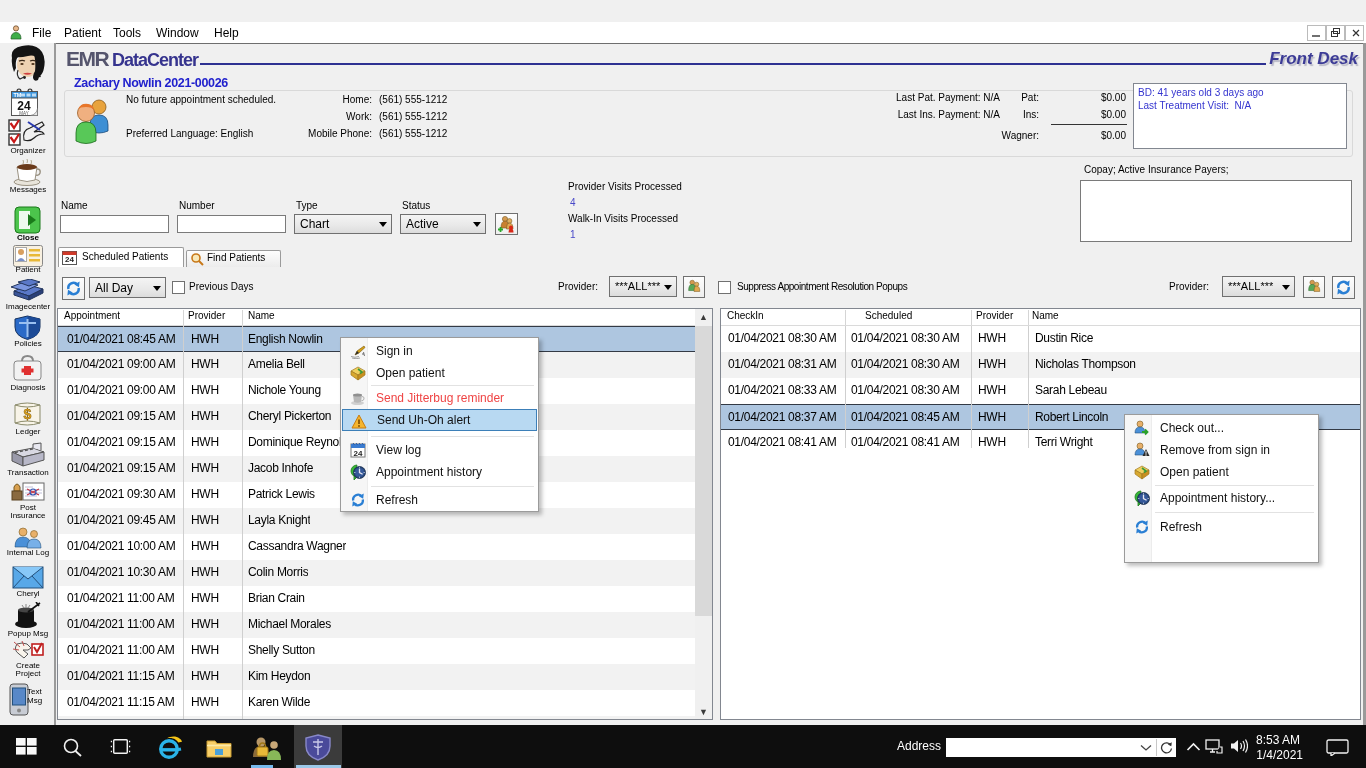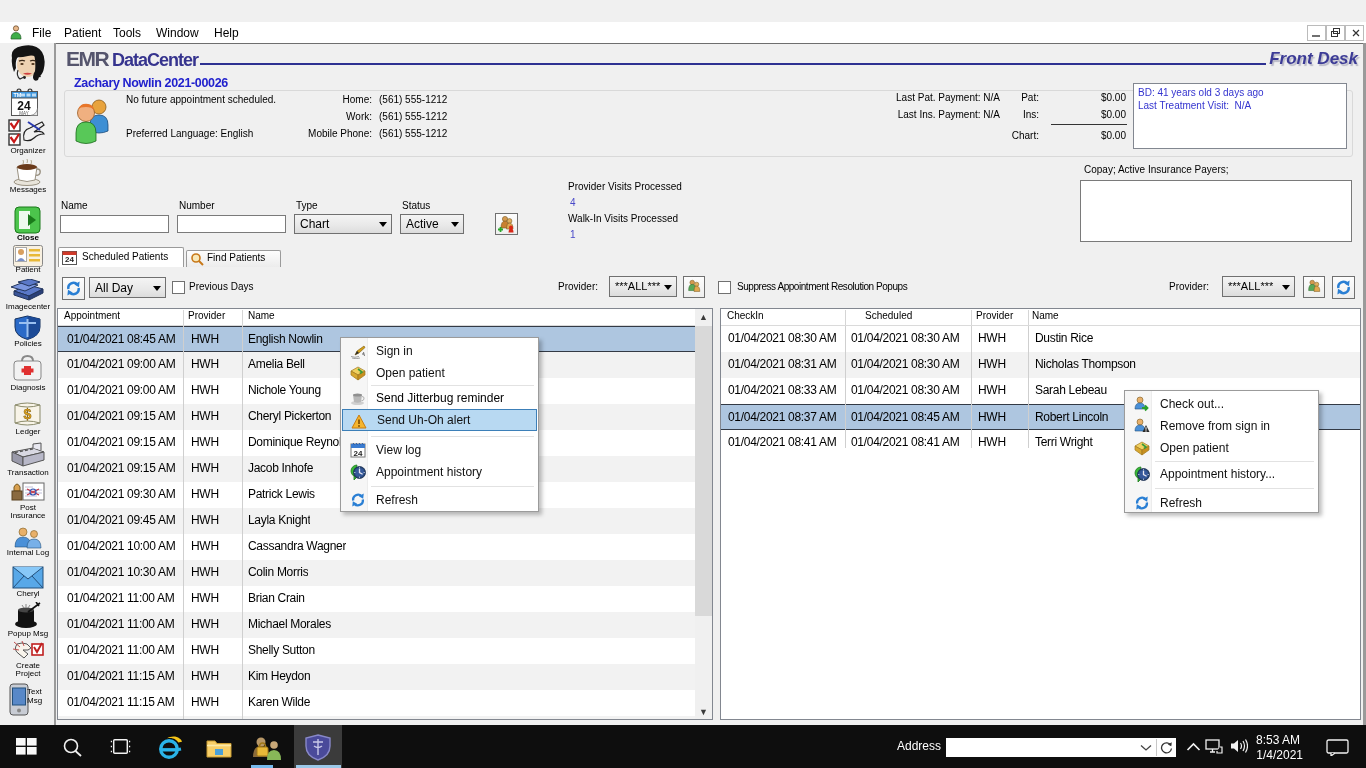--- a/index.html
+++ b/index.html
@@ -37,21 +37,21 @@
 .combo .carrow { position:absolute; right:4px; top:7px; width:0; height:0; border-left:4px solid transparent; border-right:4px solid transparent; border-top:5px solid #000; }
 .ibtn { position:absolute; border:1px solid #707070; background:linear-gradient(#fdfdfd,#eee); }
 .cb { position:absolute; width:13px; height:13px; background:#fff; border:1px solid #707070; }
 .lbl { position:absolute; font-size:10px; color:#000; white-space:nowrap; }
 
 
 .cmenu { position:absolute; background:#fff; border:1px solid #9b9b9b; box-shadow:3px 3px 4px rgba(0,0,0,0.25); }
 .cmenu::before { content:""; position:absolute; left:0; top:0; bottom:0; width:26px; background:#f6f6f6; border-right:1px solid #ececec; }
 .mi { position:absolute; left:1px; right:1px; height:22px; }
 .mi .mtext { position:absolute; left:34px; top:4px; font-size:12px; color:#111; white-space:nowrap; }
-.mi.dis .mtext { color:#000000;text-align:right; }
+.mi.dis .mtext { color:#ef4444;text-align:right; }
 .msep { position:absolute; left:30px; right:4px; height:1px; background:#e2e2e2; }
 .mhl { background:#b8d9f2; border:1px solid #3c7fb8; }
 .micon { position:absolute; left:8px; top:3px; width:16px; height:16px; }
 
 
 #taskbar { position:absolute; left:0; top:725px; width:1366px; height:43px; background:#0e0e0e; }
 .tklbl { position:absolute; color:#fff; font-size:12px; }
 </style>
 </head>
 <body>
@@ -104,21 +104,21 @@
   <div class="lbl" style="left:240px;top:111px;width:132px;text-align:right">Work:</div>
   <div class="lbl" style="left:240px;top:128px;width:132px;text-align:right">Mobile Phone:</div>
   <div class="lbl" style="left:379px;top:94px">(561) 555-1212</div>
   <div class="lbl" style="left:379px;top:111px">(561) 555-1212</div>
   <div class="lbl" style="left:379px;top:128px">(561) 555-1212</div>
 
   <div class="lbl" style="left:860px;top:92px;width:140px;text-align:right">Last Pat. Payment: N/A</div>
   <div class="lbl" style="left:860px;top:109px;width:140px;text-align:right">Last Ins. Payment: N/A</div>
   <div class="lbl" style="left:989px;top:92px;width:50px;text-align:right">Pat:</div>
   <div class="lbl" style="left:989px;top:109px;width:50px;text-align:right">Ins:</div>
-  <div class="lbl" style="left:989px;top:130px;width:50px;text-align:right">Chart:</div>
+  <div class="lbl" style="left:989px;top:130px;width:50px;text-align:right">Wagner:</div>
   <div class="lbl" style="left:1056px;top:92px;width:70px;text-align:right">$0.00</div>
   <div class="lbl" style="left:1056px;top:109px;width:70px;text-align:right">$0.00</div>
   <div class="lbl" style="left:1056px;top:130px;width:70px;text-align:right">$0.00</div>
   <div class="abs" style="left:1051px;top:124px;width:76px;height:1px;background:#333"></div>
 
   <div class="tbox" style="left:1133px;top:83px;width:214px;height:66px;border-color:#828790"></div>
   <div class="lbl" style="left:1138px;top:87px;color:#3434cf">BD: 41 years old 3 days ago</div>
   <div class="lbl" style="left:1138px;top:100px;color:#3434cf">Last Treatment Visit:&nbsp; N/A</div>
 
   <div class="lbl" style="left:1084px;top:164px">Copay; Active Insurance Payers;</div>
@@ -132,21 +132,21 @@
   <div class="lbl" style="left:61px;top:200px">Name</div>
   <div class="lbl" style="left:179px;top:200px">Number</div>
   <div class="lbl" style="left:296px;top:200px">Type</div>
   <div class="lbl" style="left:402px;top:200px">Status</div>
   <div class="tbox" style="left:60px;top:215px;width:109px;height:18px"></div>
   <div class="tbox" style="left:177px;top:215px;width:109px;height:18px"></div>
   <div class="combo" style="left:294px;top:214px;width:98px;height:20px">
       <span class="ctext">Chart</span>
       <span class="carrow"></span>
     </div>
-  <div class="combo" style="left:400px;top:214px;width:64px;height:20px">
+  <div class="combo" style="left:400px;top:214px;width:86px;height:20px">
       <span class="ctext">Active</span>
       <span class="carrow"></span>
     </div>
   <div class="ibtn" style="left:495px;top:213px;width:23px;height:22px"></div>
   <svg class="abs" style="left:497px;top:215px" width="18" height="18" viewBox="0 0 18 18">
     <circle cx="8" cy="4" r="2.6" fill="#d49a50" stroke="#7a5a20" stroke-width="0.6"></circle>
     <path d="M4 13 q0 -7 4 -7 q4 0 4 7z" fill="#c88030" stroke="#7a5a20" stroke-width="0.6"></path>
     <circle cx="12.5" cy="6" r="2.4" fill="#e0b060" stroke="#7a5a20" stroke-width="0.6"></circle>
     <path d="M9.5 14 q0 -6 3 -6 q3.5 0 3.5 6z" fill="#e0a850" stroke="#7a5a20" stroke-width="0.6"></path>
     <path d="M1 14.5 h5 M3.5 12 v5" stroke="#2aa82a" stroke-width="1.8"></path>
@@ -428,21 +428,21 @@
           <g fill="none" stroke="#2a7fd4" stroke-width="2.5">
             <path d="M3.4 9 a5.2 5.2 0 0 1 9 -4.4"></path>
             <path d="M13.6 8 a5.2 5.2 0 0 1 -9 4.4"></path>
           </g>
           <path d="M14.6 1.6 L14 7.2 L9.4 4.6 Z" fill="#2a7fd4"></path>
           <path d="M2.4 15.4 L3 9.8 L7.6 12.4 Z" fill="#2a7fd4"></path>
         </svg>
     </div>
   </div>
 
-  <div class="cmenu" style="left:1124px;top:390px;width:195px;height:123px">
+  <div class="cmenu" style="left:1124px;top:414px;width:195px;height:149px">
     <div class="mi" style="top:2px">
         <span class="mtext">Check out...</span>
       <svg class="micon" viewBox="0 0 16 16">
           <circle cx="6" cy="4" r="3" fill="#e8b06a" stroke="#7a5a20" stroke-width="0.6"></circle>
           <path d="M1 13 q0 -6 5 -6 q5 0 5 6z" fill="#4a90d8" stroke="#23507c" stroke-width="0.6"></path>
           <path d="M8 12 L13 12 M11 9.5 L13.5 12 L11 14.5" fill="none" stroke="#2aa02a" stroke-width="1.8"></path>
         </svg>
     </div>
     <div class="mi" style="top:24px">
         <span class="mtext">Remove from sign in</span>

